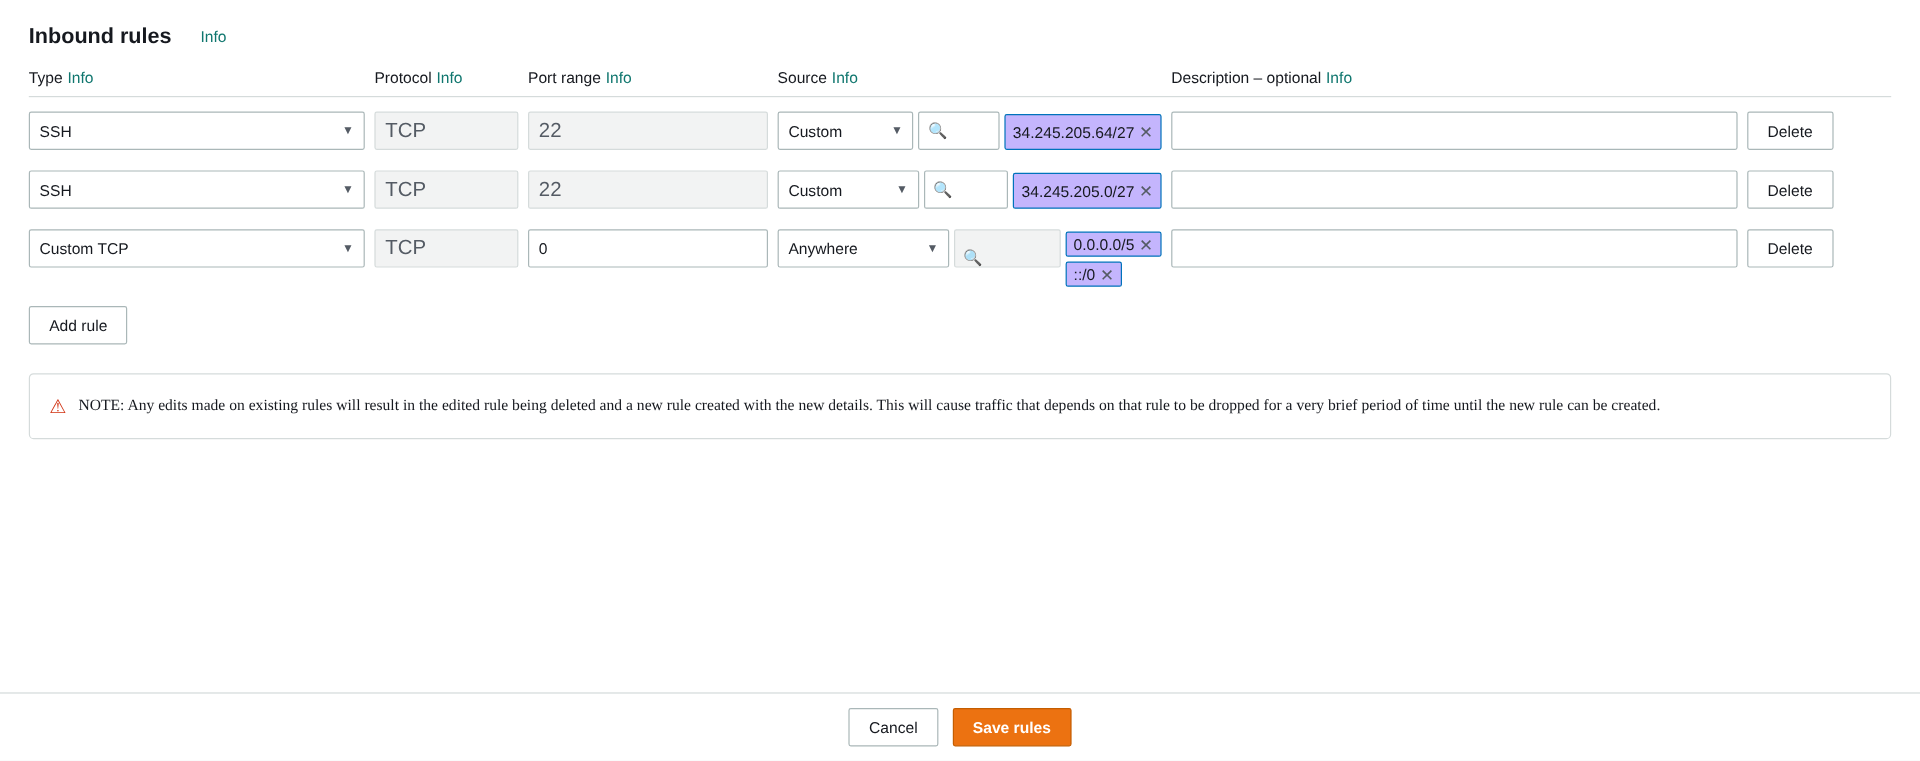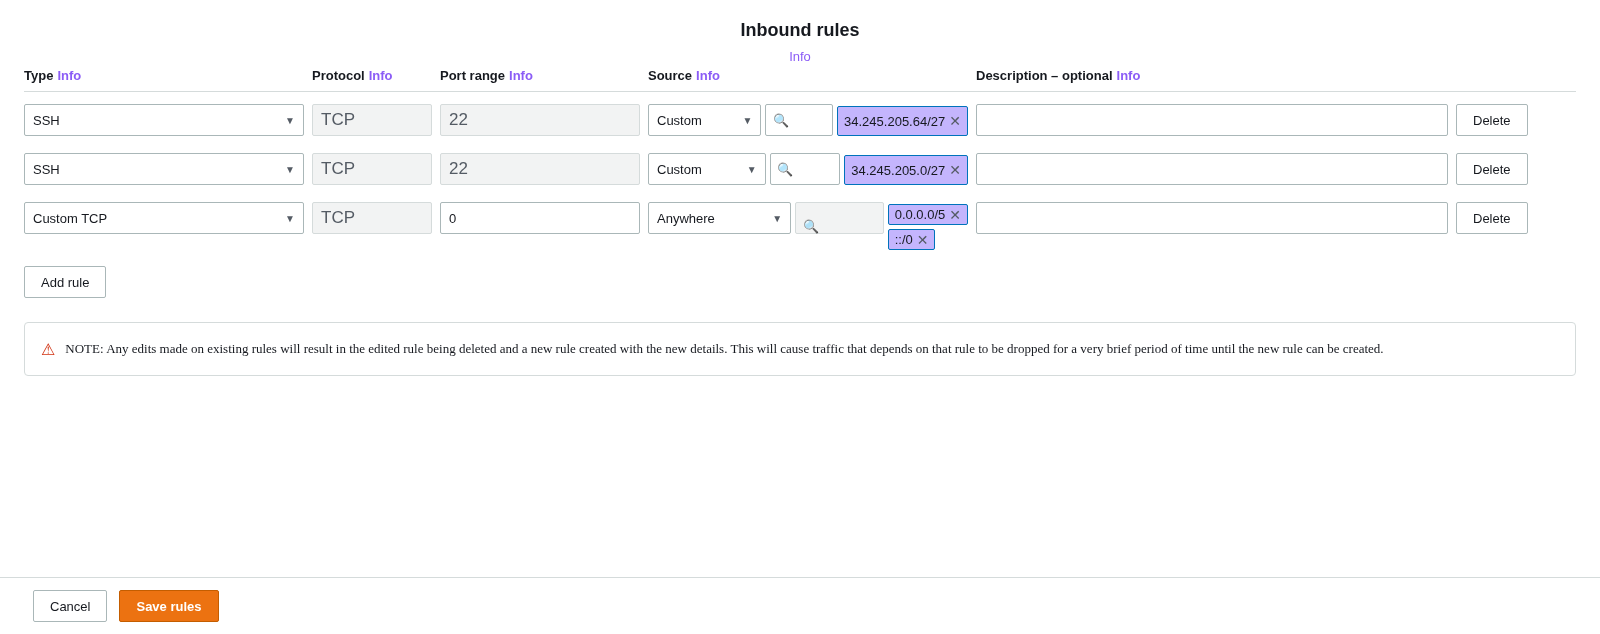--- a/index.html
+++ b/index.html
@@ -18,47 +18,46 @@
     }
     .main-content {
       flex: 1;
       padding: 20px 24px;
       background: #ffffff;
       margin: 0;
     }
     .section-title-row {
       display: flex;
       align-items: center;
-      gap: 8px;
-      margin-bottom: 4px;
-      flex-direction: column;
+      gap: 24px;
+      margin-bottom: 16px;
     }
     .section-title {
       font-size: 18px;
       font-weight: 700;
       color: #16191f;
     }
     .info-link {
-      color: #8b5cf6;
+      color: #0f766e;
       font-size: 13px;
       cursor: pointer;
       text-decoration: none;
     }
 
     .table-header-row {
       display: grid;
       grid-template-columns: 280px 120px 200px 320px 1fr 120px;
       gap: 8px;
       padding: 0 0 8px 0;
       border-bottom: 1px solid #d5dbdb;
       margin-bottom: 12px;
     }
     .col-header {
       font-size: 13px;
-      font-weight: 700;
+      font-weight: 400;
       display: flex;
       align-items: center;
       gap: 4px;
     }
     .dropdown-display {
       display: flex;
       align-items: center;
       justify-content: space-between;
       width: 100%;
       height: 32px;
@@ -195,21 +194,21 @@
       color: #16191f;
       line-height: 1.5;
       font-family: Liberation Serif, serif;
     }
 
     .footer-bar {
       background: #fff;
       border-top: 1px solid #d5dbdb;
       padding: 12px 33px;
       display: flex;
-      justify-content: flex-start;
+      justify-content: center;
       align-items: center;
       gap: 12px;
     }
     .btn-cancel {
       height: 32px;
       padding: 0 16px;
       border: 1px solid #aab7b8;
       border-radius: 2px;
       background: #fff;
       font-size: 13px;

